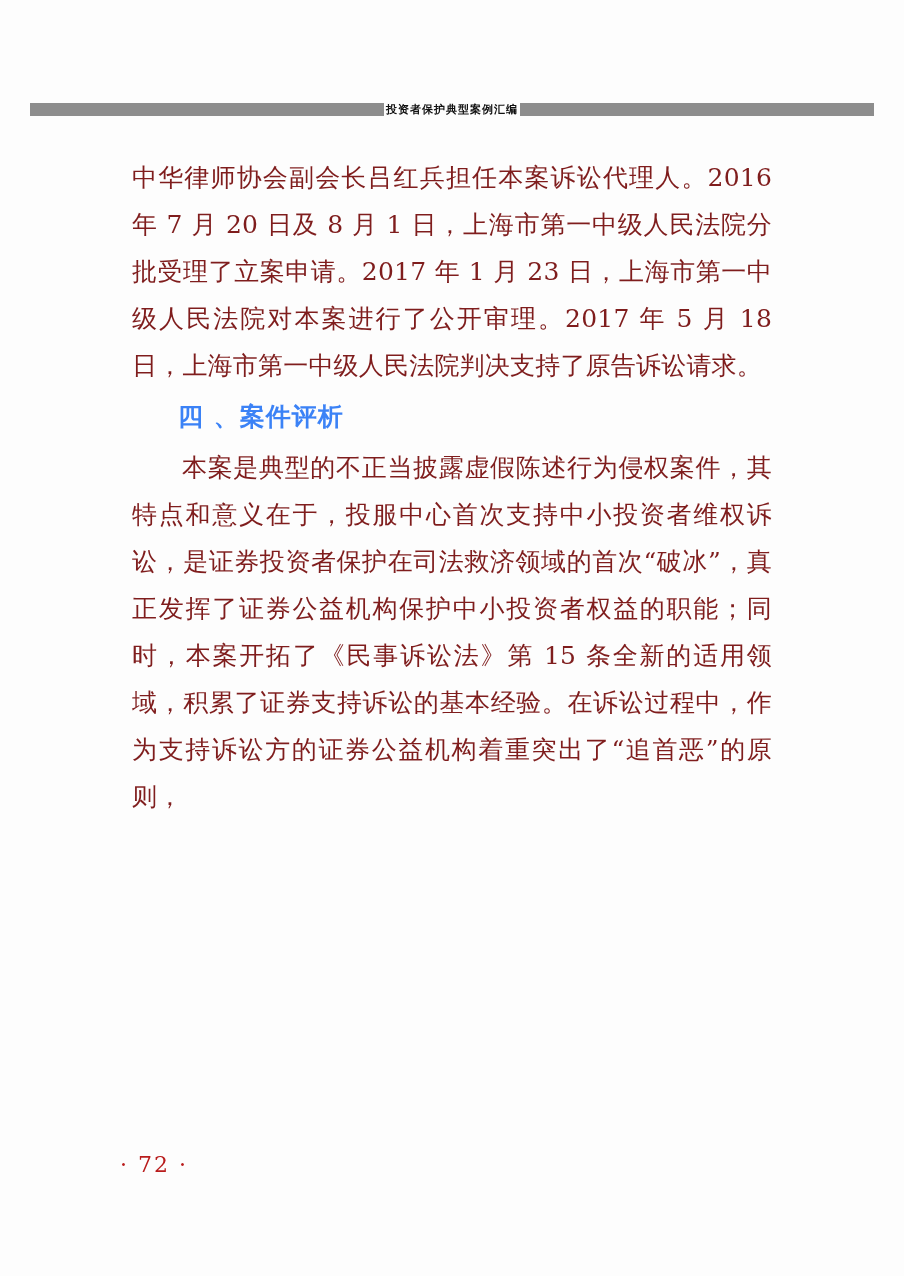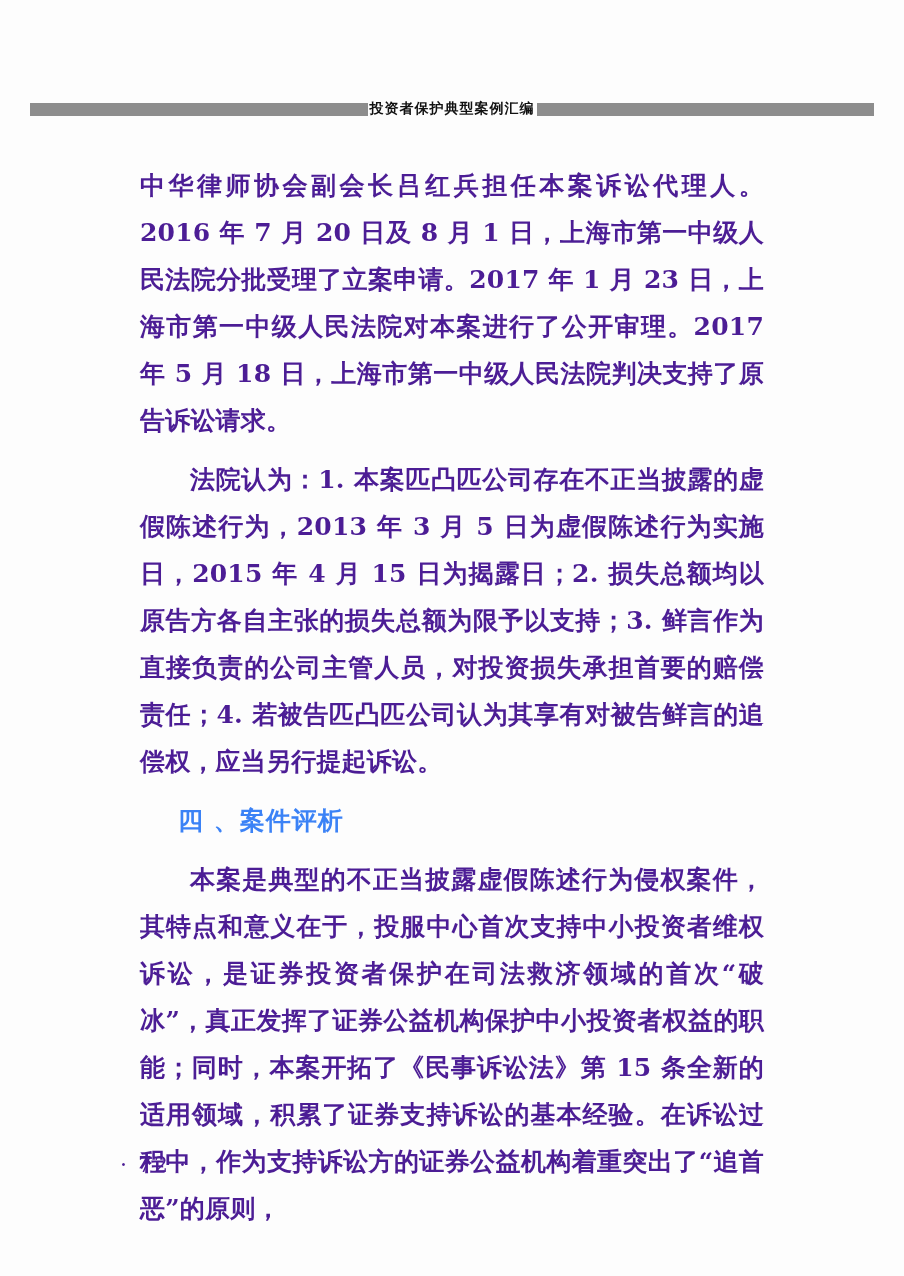--- a/index.html
+++ b/index.html
@@ -39,42 +39,41 @@
     height: 13px;
     background: #8d8d8d;
   }
   .header-rule.left {
     margin-right: 0;
   }
   .header-title {
     flex: 0 0 auto;
     padding: 0 2px;
     font-family: "DejaVu Sans", "Liberation Sans", sans-serif;
-    font-size: 14px;
+    font-size: 11px;
     font-weight: bold;
     letter-spacing: 1px;
     color: #111;
     white-space: nowrap;
   }
   
   .content {
     position: absolute;
     top: 150px;
     left: 128px;
     width: 648px;
   }
   p {
-    margin: 12px;
+    margin: 4px;
     font-size: 25px;
     line-height: 47px;
     text-align: justify;
     text-justify: inter-ideograph;
     letter-spacing: 0.2px;
-    color: #4c1d95;
-    font-weight: bold;
+    color: #7f1d1d;
   }
   p.indent {
     text-indent: 2em;
   }
   h2.section {
     margin: 4px 0 0 0;
     font-family: "DejaVu Sans", "Liberation Sans", sans-serif;
     font-size: 25px;
     line-height: 47px;
     font-weight: bold;
@@ -82,37 +81,36 @@
     letter-spacing: 1px;
     color: #3b82f6;
   }
   
   .folio {
     position: absolute;
     left: 120px;
     top: 1152px;
     font-size: 22px;
     letter-spacing: 2px;
-    color: #4c1d95;
+    color: #b91c1c;
     font-family: "DejaVu Serif", "Liberation Serif", serif;
   }
 </style>
 </head>
 <body>
 
 <div class="page">
 
   <div class="header">
     <div class="header-rule left"></div>
     <div class="header-title">投资者保护典型案例汇编</div>
     <div class="header-rule right"></div>
   </div>
 
   <div class="content">
     <p>中华律师协会副会长吕红兵担任本案诉讼代理人。2016 年 7 月 20 日及 8 月 1 日，上海市第一中级人民法院分批受理了立案申请。2017 年 1 月 23 日，上海市第一中级人民法院对本案进行了公开审理。2017 年 5 月 18 日，上海市第一中级人民法院判决支持了原告诉讼请求。</p>
-    <p class="indent">法院认为：1. 本案匹凸匹公司存在不正当披露的虚假陈述行为，2013 年 3 月 5 日为虚假陈述行为实施日，2015 年 4 月 15 日为揭露日；2. 损失总额均以原告方各自主张的损失总额为限予以支持；3. 鲜言作为直接负责的公司主管人员，对投资损失承担首要的赔偿责任；4. 若被告匹凸匹公司认为其享有对被告鲜言的追偿权，应当另行提起诉讼。</p>
     <h2 class="section">四 、案件评析</h2>
     <p class="indent">本案是典型的不正当披露虚假陈述行为侵权案件，其特点和意义在于，投服中心首次支持中小投资者维权诉讼，是证券投资者保护在司法救济领域的首次“破冰”，真正发挥了证券公益机构保护中小投资者权益的职能；同时，本案开拓了《民事诉讼法》第 15 条全新的适用领域，积累了证券支持诉讼的基本经验。在诉讼过程中，作为支持诉讼方的证券公益机构着重突出了“追首恶”的原则，</p>
   </div>
 
   <div class="folio">· 72 ·</div>
 
 </div>
 
 </body></html>

